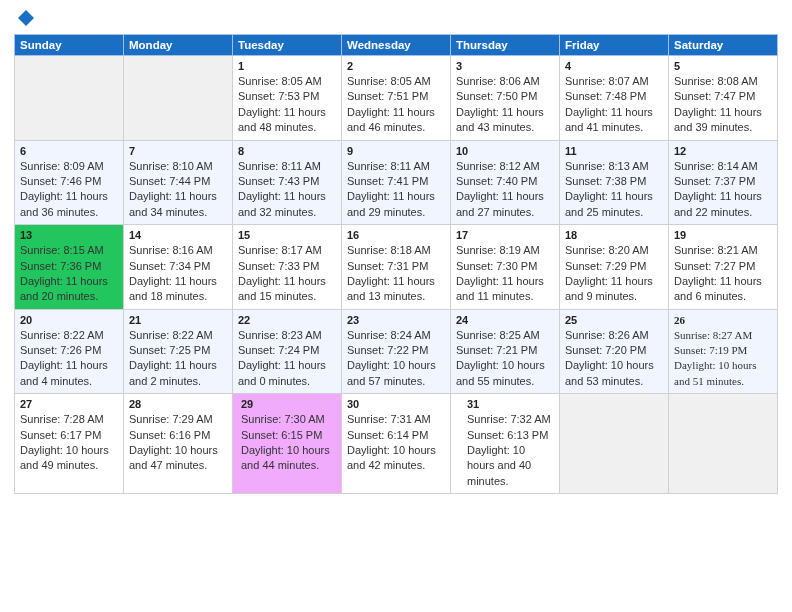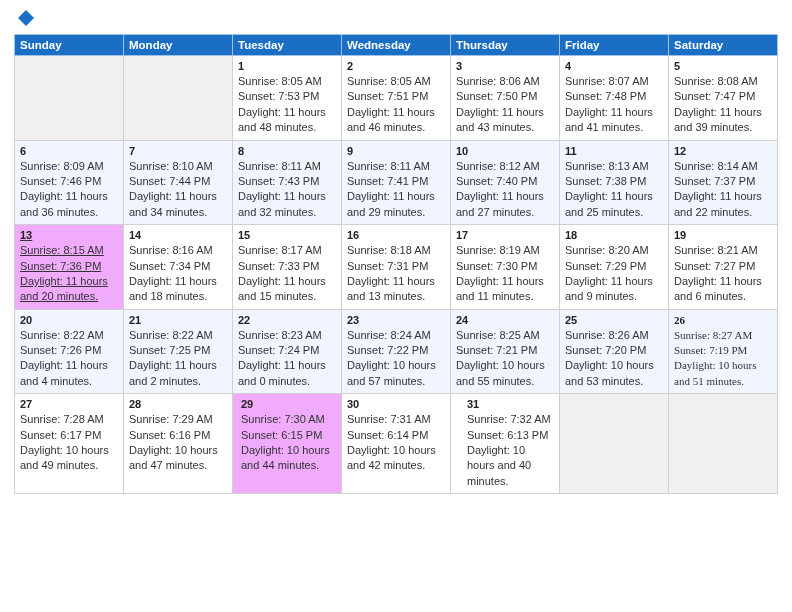--- a/index.html
+++ b/index.html
@@ -174,21 +174,21 @@
           <td style="background: rgb(240, 245, 255);">
             <span class="day-num">11</span>
             <div class="cell-text"><span>Sunrise: 8:13 AM</span><br><span>Sunset: 7:38 PM</span><br><span>Daylight: 11 hours and 25 minutes.</span></div>
           </td>
           <td style="background: rgb(240, 245, 255);">
             <span class="day-num">12</span>
             <div class="cell-text"><span>Sunrise: 8:14 AM</span><br><span>Sunset: 7:37 PM</span><br><span>Daylight: 11 hours and 22 minutes.</span></div>
           </td>
         </tr>
         <tr>
-          <td style="background: #f0abfc; text-decoration: underline;">
+          <td style="background: #22c55e;">
             <span class="day-num">13</span>
             <div class="cell-text"><span>Sunrise: 8:15 AM</span><br><span>Sunset: 7:36 PM</span><br><span>Daylight: 11 hours and 20 minutes.</span></div>
           </td>
           <td style="background: rgb(255, 255, 255);">
             <span class="day-num">14</span>
             <div class="cell-text"><span>Sunrise: 8:16 AM</span><br><span>Sunset: 7:34 PM</span><br><span>Daylight: 11 hours and 18 minutes.</span></div>
           </td>
           <td style="background: rgb(255, 255, 255);">
             <span class="day-num">15</span>
             <div class="cell-text"><span>Sunrise: 8:17 AM</span><br><span>Sunset: 7:33 PM</span><br><span>Daylight: 11 hours and 15 minutes.</span></div>

